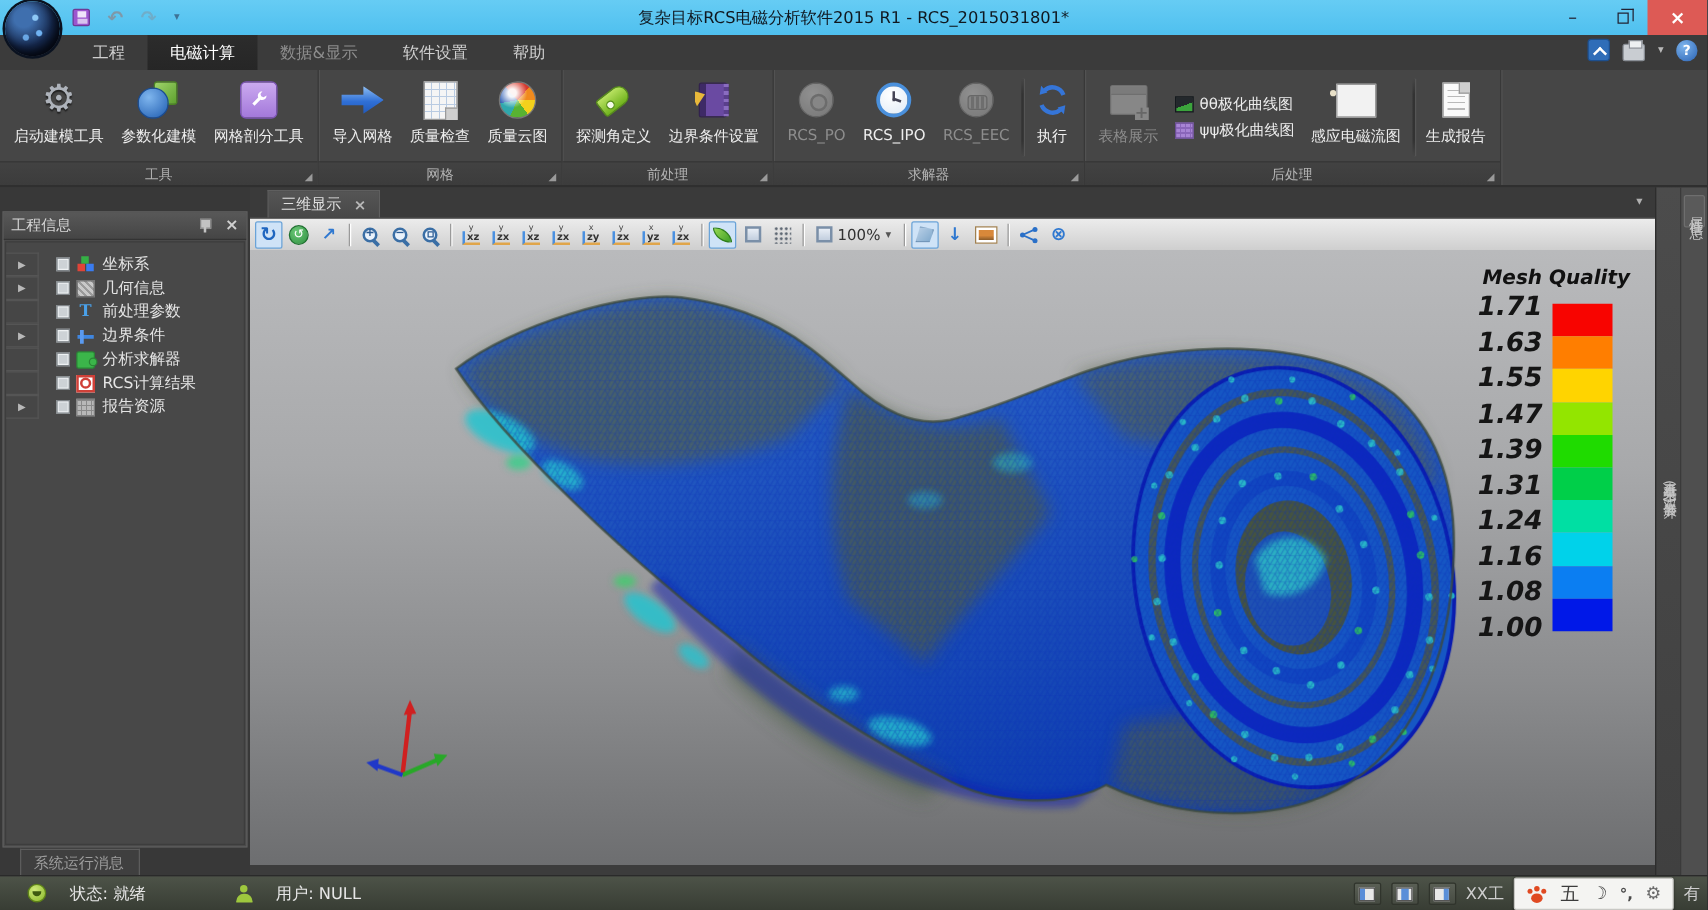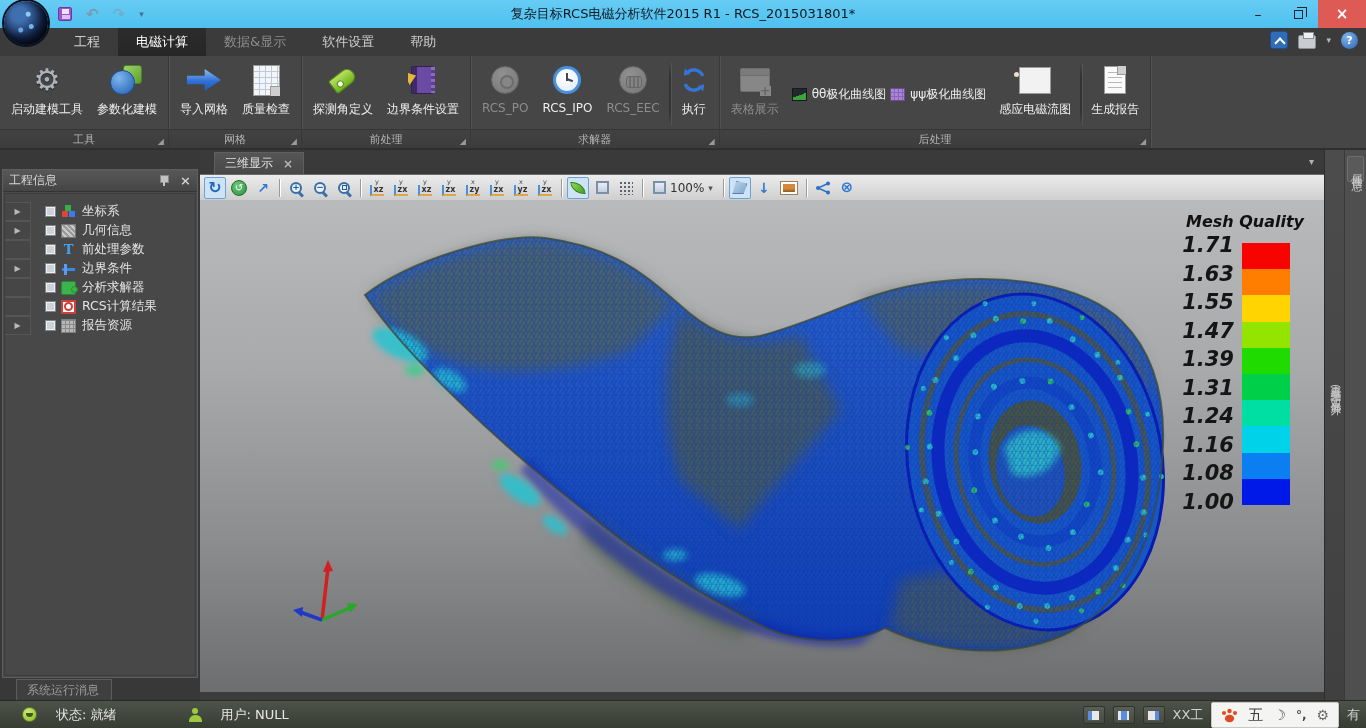--- a/index.html
+++ b/index.html
@@ -49,21 +49,21 @@
   .rgroup { display:flex; flex-direction:column; border-right:1px solid #383838; box-shadow:1px 0 0 #525252; }
   .rbtns { flex:1; display:flex; align-items:stretch; padding:3px 4px 0 4px; }
   .rlabel { height:19px; background:linear-gradient(180deg,#424242,#3c3c3c); border-top:1px solid #353535; color:#b3b3b3;
             font-size:11px; display:flex; align-items:center; justify-content:center; position:relative; }
   .rlabel .launcher { position:absolute; right:4px; bottom:2px; font-size:8px; color:#9a9a9a; }
   .rbtn { display:flex; flex-direction:column; align-items:center; justify-content:flex-start; padding:3px 7px 2px 7px; color:#ededed; font-size:12px; white-space:nowrap; }
   .rbtn .ric { height:36px; display:flex; align-items:center; justify-content:center; margin-bottom:3px; }
   .rbtn.disabled { color:#8d8d8d; }
   .rbtn.disabled .ric { opacity:.45; filter:grayscale(1); }
   .rsep { width:2px; margin:4px 2px; background:linear-gradient(180deg,transparent,#333 20%,#333 80%,transparent); box-shadow:1px 0 0 #555; }
-  .rstack { display:flex; flex-direction:row; justify-content:center; gap:4px; padding:0 6px; }
+  .rstack { display:flex; flex-direction:column; justify-content:center; gap:4px; padding:0 6px; }
   .srbtn { display:flex; align-items:center; gap:5px; color:#ededed; font-size:12px; white-space:nowrap; }
 
   .i-gear { font-size:30px; color:#aeb3bb; text-shadow:0 1px 1px #222; line-height:1; }
   .i-param { position:relative; width:34px; height:30px; }
   .i-param::before { content:""; position:absolute; right:2px; top:0; width:17px; height:17px; border-radius:3px; background:linear-gradient(135deg,#9fd36a,#5da02e); border:1px solid #4c8424; }
   .i-param::after { content:""; position:absolute; left:0; bottom:0; width:23px; height:23px; border-radius:50%; background:radial-gradient(circle at 35% 30%, #7fb6ee, #1f5cb0); border:1px solid #1a4c92; }
   .i-meshtool { width:30px; height:30px; border-radius:5px; background:linear-gradient(180deg,#cbaaf0,#a378da); border:1px solid #7e55b8; display:flex; align-items:center; justify-content:center; }
   .i-arrow { width:34px; height:26px; background:linear-gradient(180deg,#9ccaf8,#2f6fd6 55%,#1f55b4); clip-path:polygon(0 34%,52% 34%,52% 8%,100% 50%,52% 92%,52% 66%,0 66%); }
   .i-qcheck { width:27px; height:31px; background:#f5f5f5; border:1px solid #9a9a9a; position:relative;
               background-image:repeating-linear-gradient(0deg,transparent 0 5px,#b9cbe2 5px 6px),repeating-linear-gradient(90deg,transparent 0 5px,#b9cbe2 5px 6px); }
@@ -252,40 +252,56 @@
               <span class="i-gear">⚙</span>
             </span>
           <span>启动建模工具</span>
         </div>
         <div class="rbtn">
           <span class="ric">
               <span class="i-param"></span>
             </span>
           <span>参数化建模</span>
         </div>
+        <div class="rbtn">
+          <span class="ric">
+              <span class="i-meshtool">
+            <svg width="18" height="18" viewBox="0 0 16 16">
+                  <path d="M13.6 4.8a3.2 3.2 0 0 1-4.4 3L5 12l-1.6-1.6 4.2-4.2a3.2 3.2 0 0 1 3-4.4L9.2 3.8l.6 1.6 1.6.6 2.2-1.2z" fill="#fff"></path>
+                </svg>
+          </span>
+            </span>
+          <span>网格剖分工具</span>
+        </div>
       </div>
       <div class="rlabel">
         <span>工具</span>
         <span class="launcher">◢</span>
       </div>
     </div>
 
     <div class="rgroup">
       <div class="rbtns">
         <div class="rbtn">
           <span class="ric">
               <span class="i-arrow"></span>
             </span>
           <span>导入网格</span>
         </div>
         <div class="rbtn">
           <span class="ric">
               <span class="i-qcheck"></span>
             </span>
           <span>质量检查</span>
+        </div>
+        <div class="rbtn">
+          <span class="ric">
+              <span class="i-qcloud"></span>
+            </span>
+          <span>质量云图</span>
         </div>
       </div>
       <div class="rlabel">
         <span>网格</span>
         <span class="launcher">◢</span>
       </div>
     </div>
 
     <div class="rgroup">
       <div class="rbtns">

